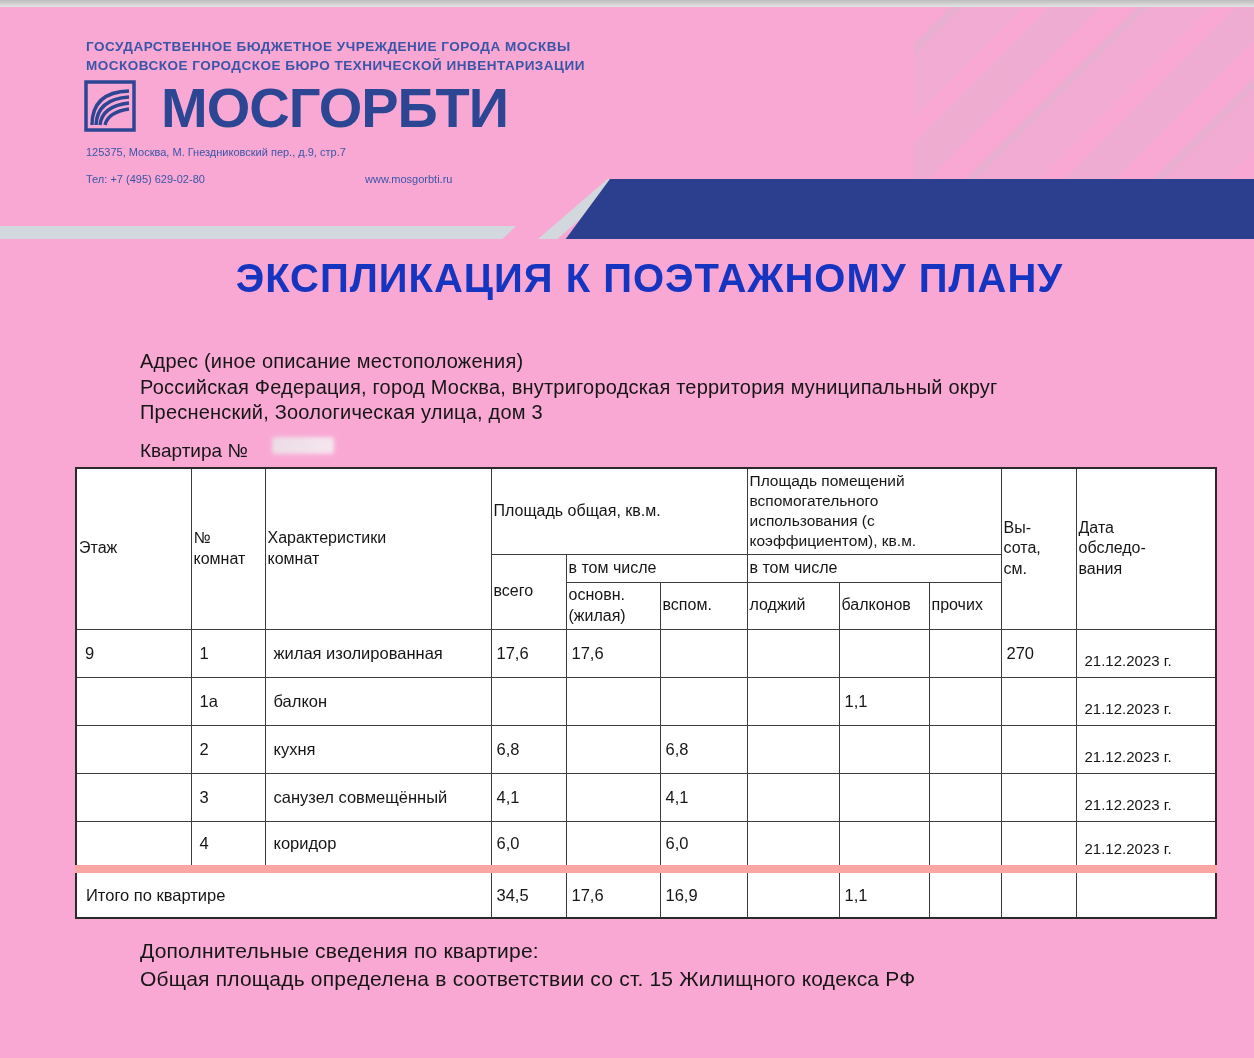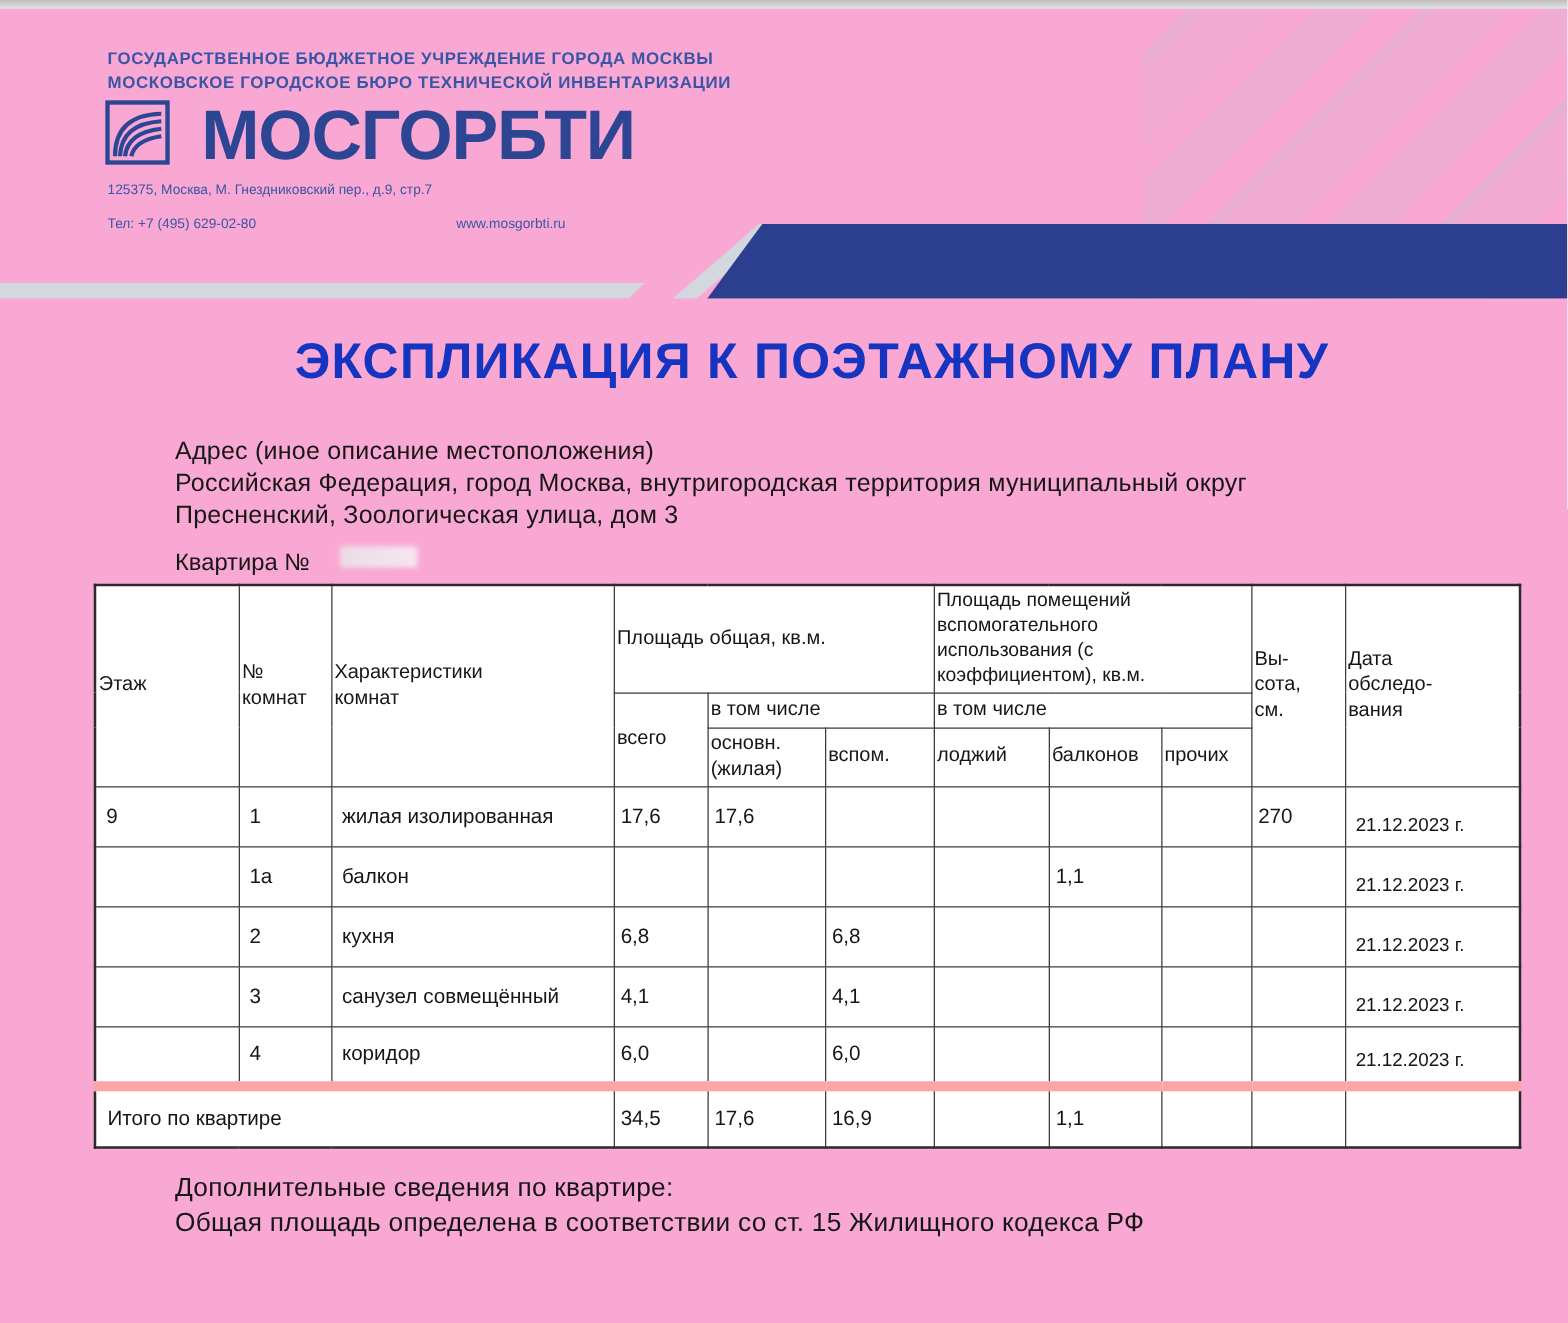--- a/index.html
+++ b/index.html
@@ -63,21 +63,21 @@
   }
   .contact-address, .contact-phone, .contact-site {
     position: absolute; color: #3a55a6; font-size: 11px; white-space: nowrap;
   }
   .contact-address { left: 86px; top: 146px; }
   .contact-phone   { left: 86px; top: 173px; }
   .contact-site    { left: 365px; top: 173px; }
 
   
   .doc-title {
-    position: absolute; left: 45px; top: 267px; width: 1209px;
+    position: absolute; left: 45px; top: 256px; width: 1209px;
     text-align: center;
     color: #1535c0; font-size: 40px; font-weight: bold; letter-spacing: 1px;
     white-space: nowrap;
   }
 
   
   .address-block {
     position: absolute; left: 140px; top: 349px;
     font-size: 20px; line-height: 25.5px; letter-spacing: 0.2px;
     color: #161616;

